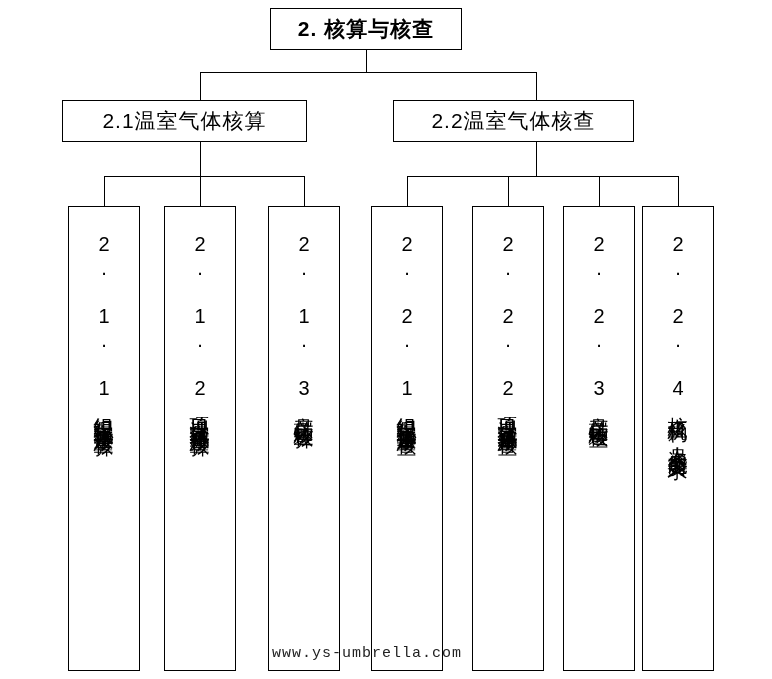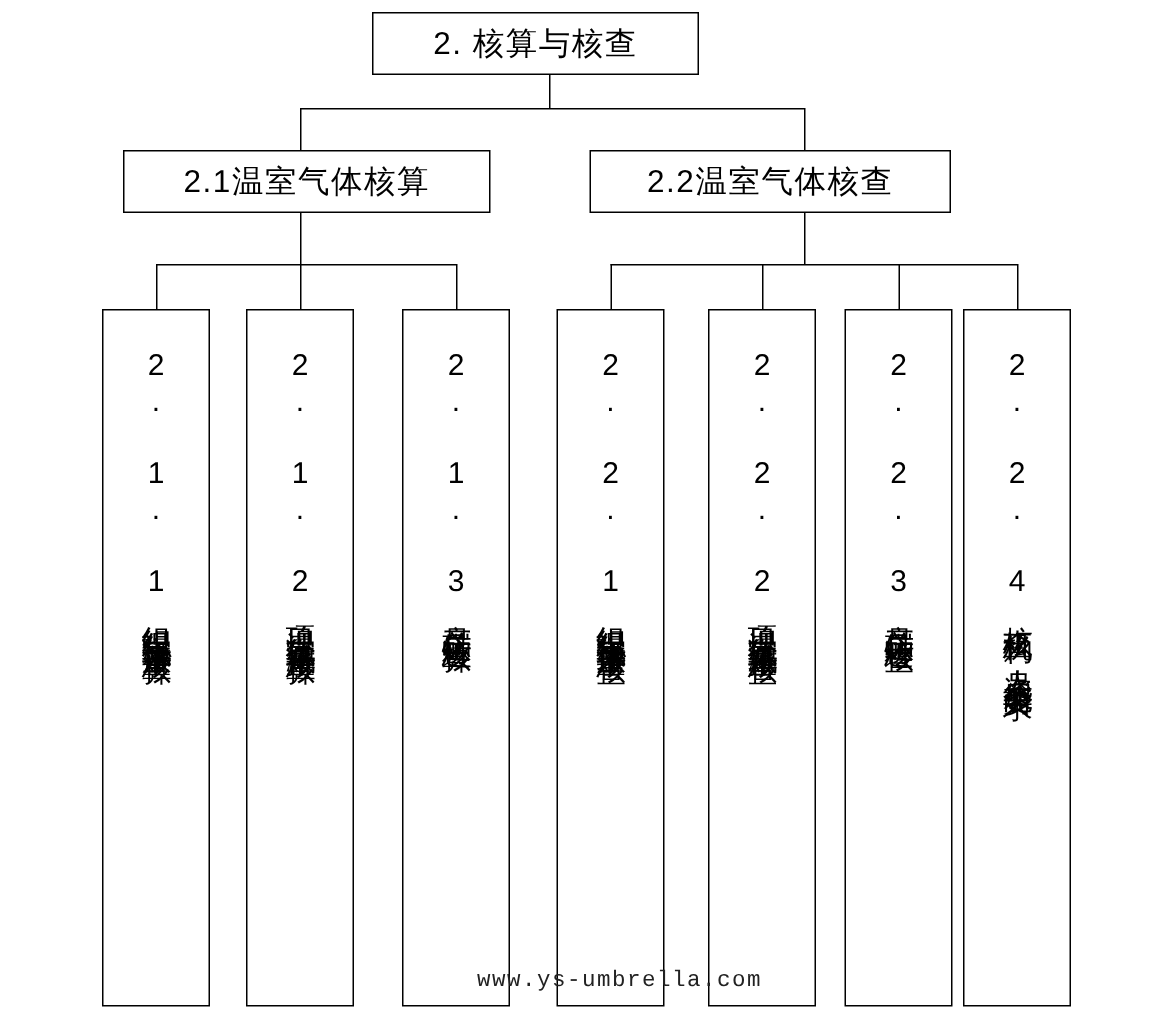--- a/index.html
+++ b/index.html
@@ -55,30 +55,30 @@
     color: #222222;
     letter-spacing: 1px;
     white-space: nowrap;
   }
 </style>
 </head>
 <body>
 
 <div id="canvas">
 
-  <div class="node horiz" style="left:248px; top:8px; width:218px; height:42px;">
+  <div class="node horiz" style="left:270px; top:8px; width:192px; height:42px;font-weight:bold;">
     <span>2. 核算与核查</span>
   </div>
 
   <div class="line vline" style="left:366px; top:50px; height:22px;"></div>
   <div class="line hline" style="left:200px; top:72px; width:336px;"></div>
   <div class="line vline" style="left:200px; top:72px; height:28px;"></div>
   <div class="line vline" style="left:536px; top:72px; height:28px;"></div>
 
-  <div class="node horiz" style="left:82px; top:100px; width:245px; height:42px;">
+  <div class="node horiz" style="left:62px; top:100px; width:245px; height:42px;">
     <span>2.1温室气体核算</span>
   </div>
   <div class="node horiz" style="left:393px; top:100px; width:241px; height:42px;">
     <span>2.2温室气体核查</span>
   </div>
 
   <div class="line vline" style="left:200px; top:142px; height:34px;"></div>
   <div class="line hline" style="left:104px; top:176px; width:200px;"></div>
   <div class="line vline" style="left:104px; top:176px; height:30px;"></div>
   <div class="line vline" style="left:200px; top:176px; height:30px;"></div>
@@ -106,17 +106,17 @@
   <div class="node vert" style="left:472px; top:206px; width:72px; height:465px;">
     <span>2. 2. 2项目温室气体减排量核查</span>
   </div>
   <div class="node vert" style="left:563px; top:206px; width:72px; height:465px;">
     <span>2. 2. 3产品碳足迹核查</span>
   </div>
   <div class="node vert" style="left:642px; top:206px; width:72px; height:465px;">
     <span>2. 2. 4核查机构／人员资质能力要求</span>
   </div>
 
-  <div class="watermark" style="left:272px; top:645px;margin-left:46px;">
+  <div class="watermark" style="left:272px; top:645px;">
     <span>www.ys-umbrella.com</span>
   </div>
 
 </div>
 
 </body></html>

